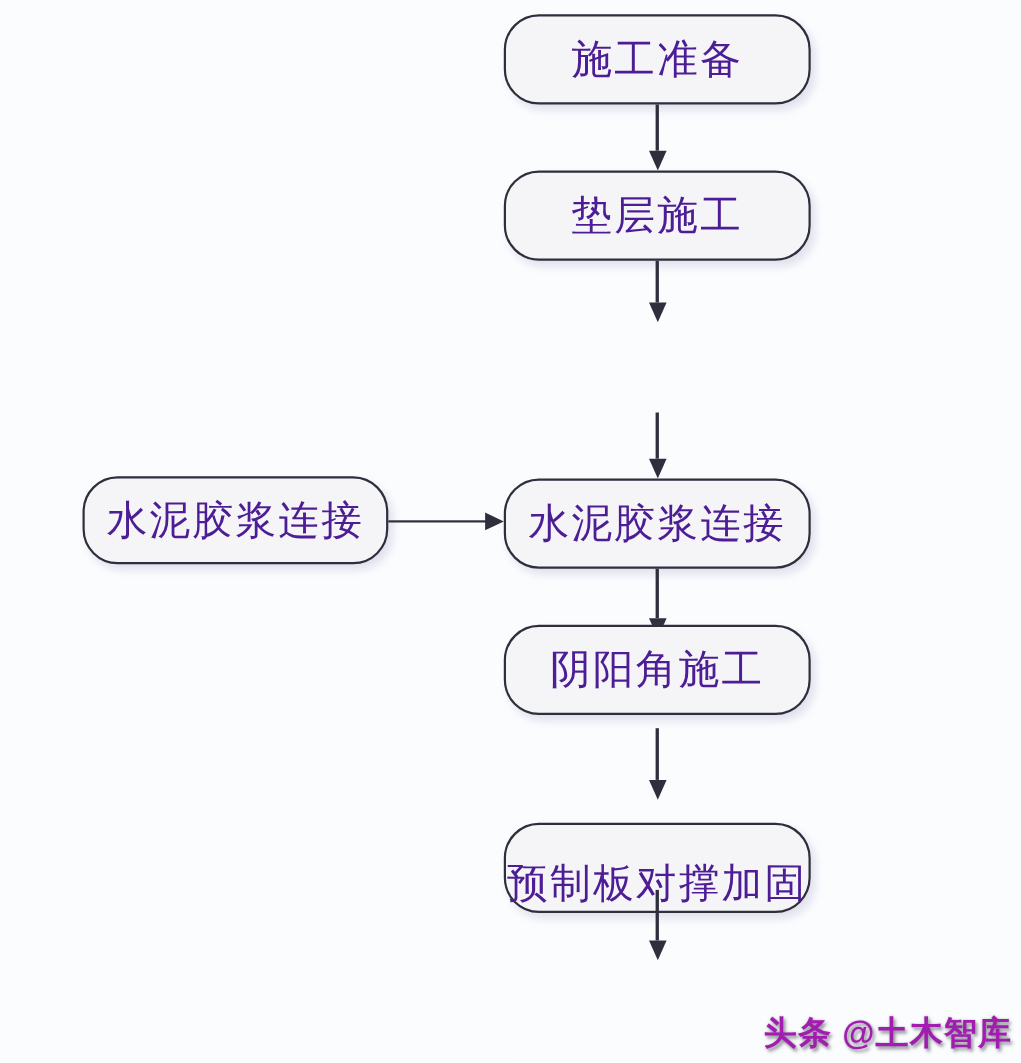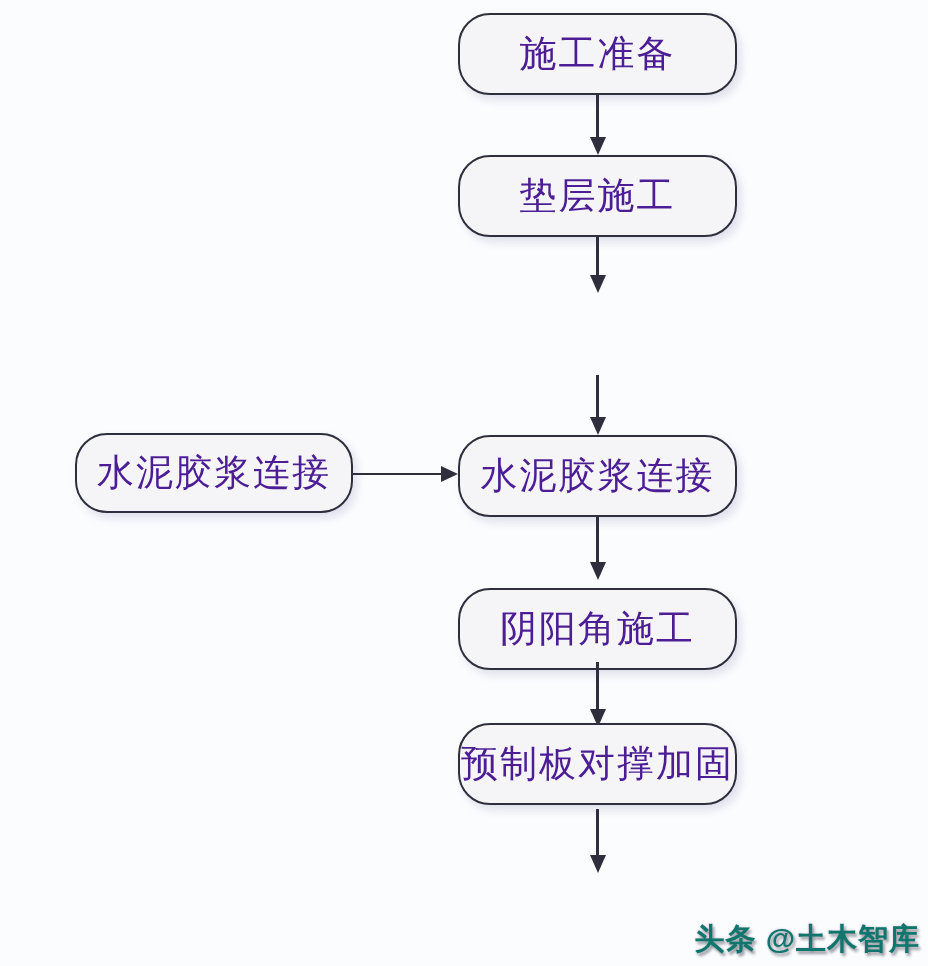--- a/index.html
+++ b/index.html
@@ -66,21 +66,21 @@
     border-left: 17px solid #2e2e3c;
   }
   .watermark {
     position: absolute;
     right: 8px;
     bottom: 6px;
     font-family: "Liberation Sans", "DejaVu Sans", sans-serif;
     font-weight: bold;
     font-size: 30px;
     letter-spacing: 1px;
-    color: #0f766e;
+    color: #a21caf;
     text-shadow: 0 0 2px rgba(128,128,140,0.6), 2px 3px 3px rgba(118,118,130,0.75);
   }
 </style>
 </head>
 <body>
 
 <div class="canvas">
 
   <div class="node" style="left:458px; top:13px;">
     <span>施工准备</span>
@@ -106,28 +106,28 @@
   <div class="hline" style="left:353px; top:472.5px; width:89px;"></div>
   <div class="rhead" style="left:441px; top:466px;"></div>
 
   <div class="node" style="left:458px; top:435px;">
     <span>水泥胶浆连接</span>
   </div>
 
   <div class="vline" style="top:517px; height:45px;"></div>
   <div class="vhead" style="top:562px;"></div>
 
-  <div class="node" style="left:458px; top:588px;text-align:right;">
+  <div class="node" style="left:458px; top:568px;text-align:right;">
     <span>阴阳角施工</span>
   </div>
 
   <div class="vline" style="top:662px; height:47px;"></div>
   <div class="vhead" style="top:709px;"></div>
 
-  <div class="node" style="left:458px; top:723px;">
+  <div class="node" style="left:458px; top:748px;align-items:flex-end;">
     <span>预制板对撑加固</span>
   </div>
 
   <div class="vline" style="top:809px; height:46px;"></div>
   <div class="vhead" style="top:855px;"></div>
 
 
   <div class="watermark">头条 @土木智库</div>
 
 </div>

